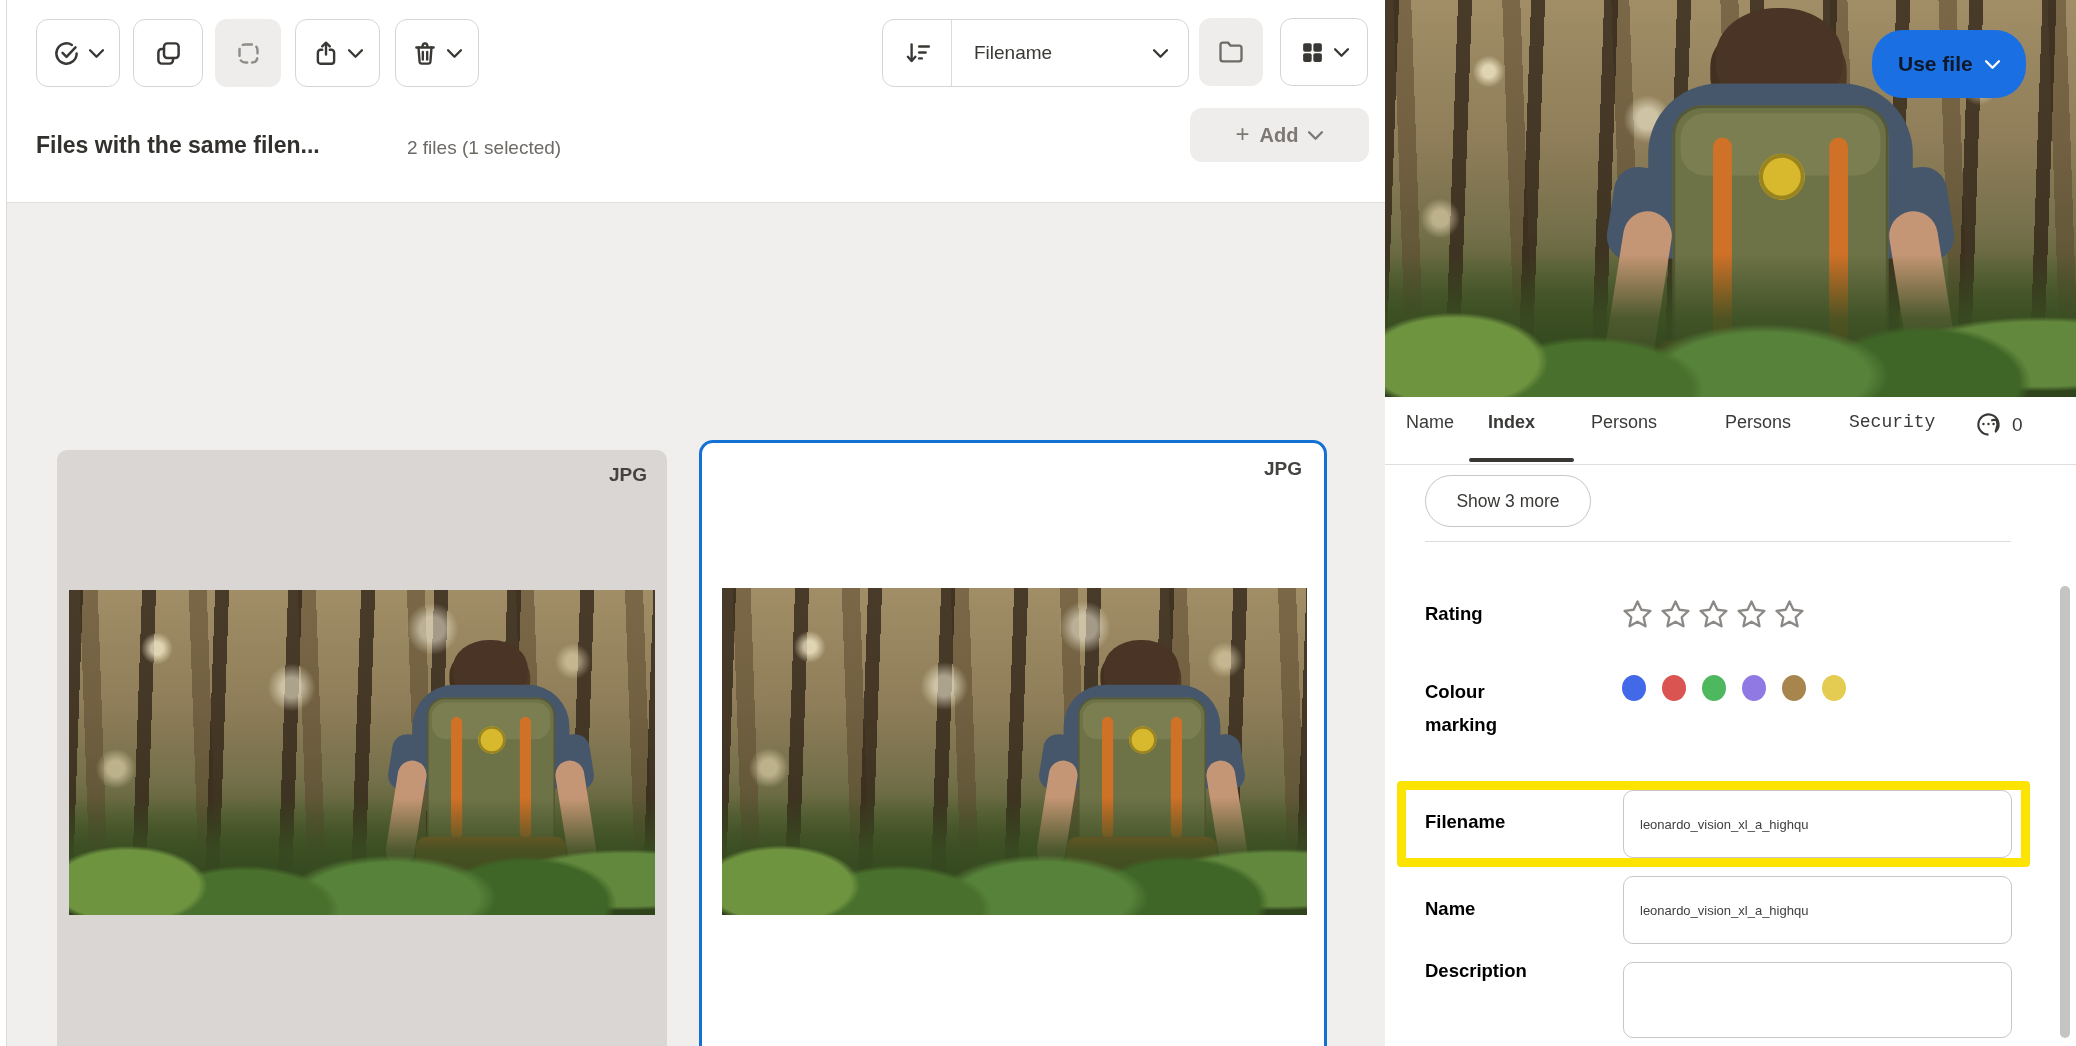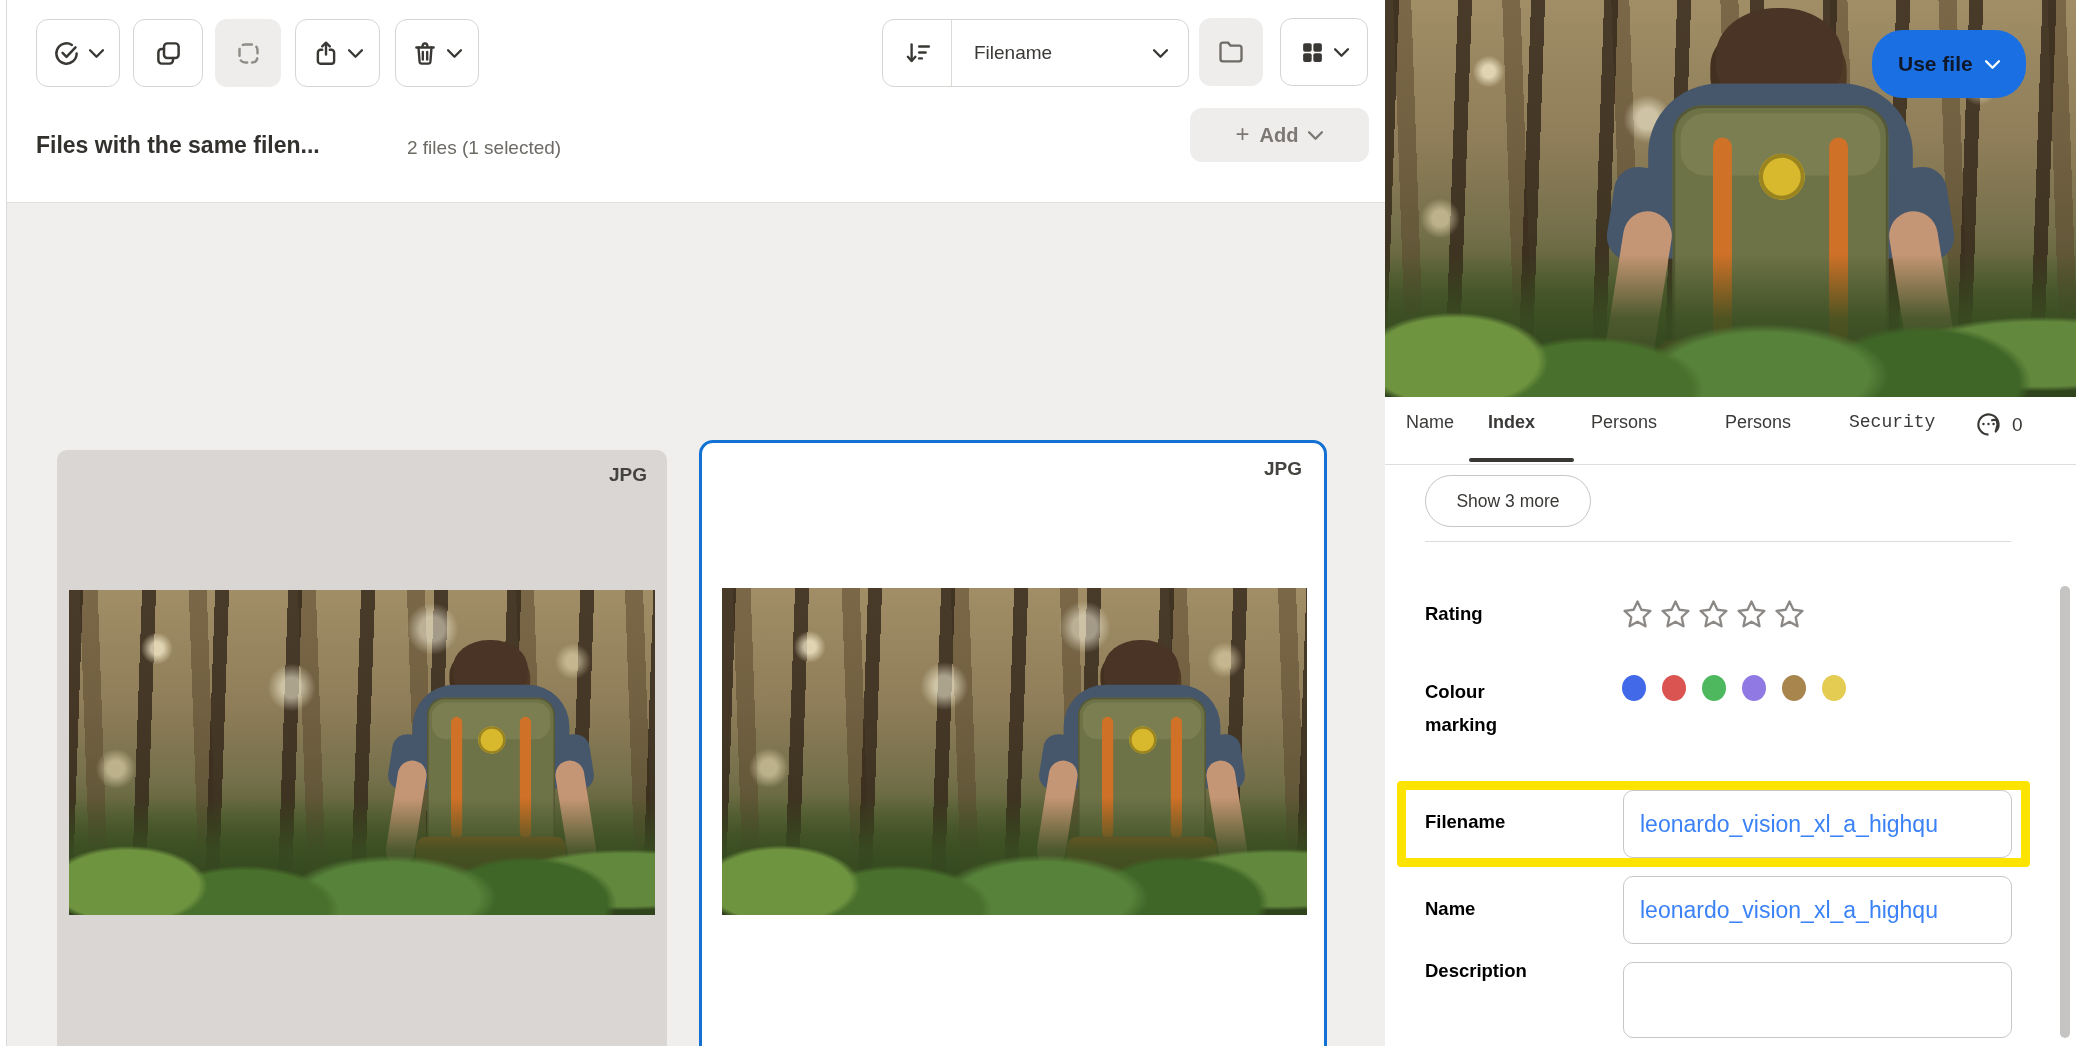--- a/index.html
+++ b/index.html
@@ -100,21 +100,21 @@
   .divider2{left:40px;top:541px;width:586px;height:1px;background:#dedbd8;}
   .fld-label{position:absolute;left:40px;font-size:18.5px;font-weight:600;color:#000000;}
   .stars{position:absolute;left:237px;top:599px;display:flex;gap:7px;}
   .star{width:31px;height:30px;}
   .star path{fill:none;stroke:#8b8885;stroke-width:1.8;stroke-linejoin:round;}
   .dots-row{position:absolute;left:237px;top:675px;display:flex;gap:16px;}
   .cdot{width:24px;height:26px;border-radius:50%;cursor:pointer;}
   .hl-box{position:absolute;left:12px;top:781px;width:633px;height:86px;border:9px solid #fce300;
       border-radius:4px;box-sizing:border-box;pointer-events:none;}
   .f-input{position:absolute;left:238px;width:389px;height:68px;border:1.5px solid #c9c6c3;border-radius:10px;
-      box-sizing:border-box;font-family:"Liberation Sans",sans-serif;font-size:23px;color:#3b82f6;
+      box-sizing:border-box;font-family:"Liberation Sans",sans-serif;font-size:13px;color:#404040;
       padding:16px 16px;background:#fff;outline:none;}
   textarea.f-input{resize:none;padding-top:10px;}
   .scroll-thumb{left:675px;top:586px;width:10px;height:452px;background:#c6c4c2;border-radius:6px;}
 </style>
 </head>
 <body>
 
 <div class="app">
 
   <div class="abs left-edge"></div>

